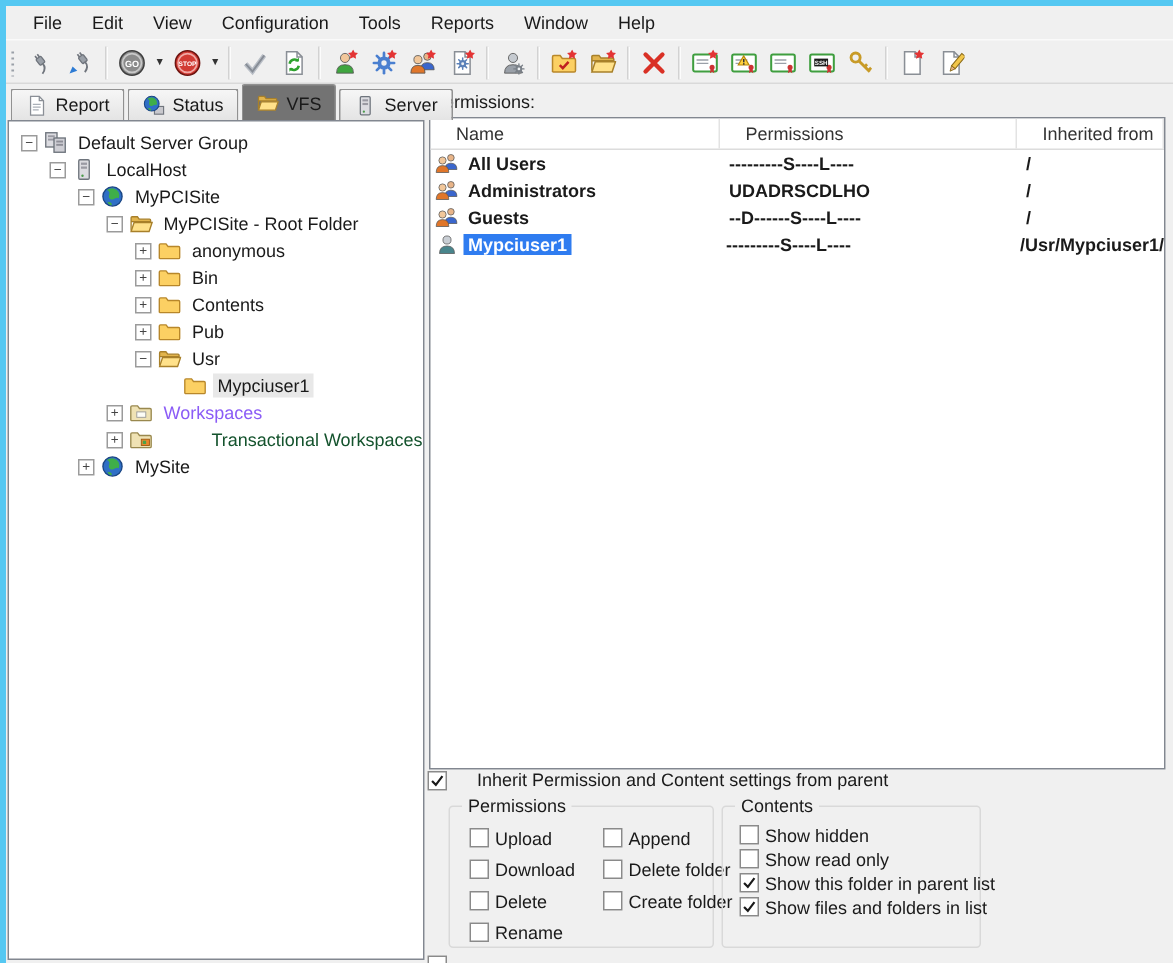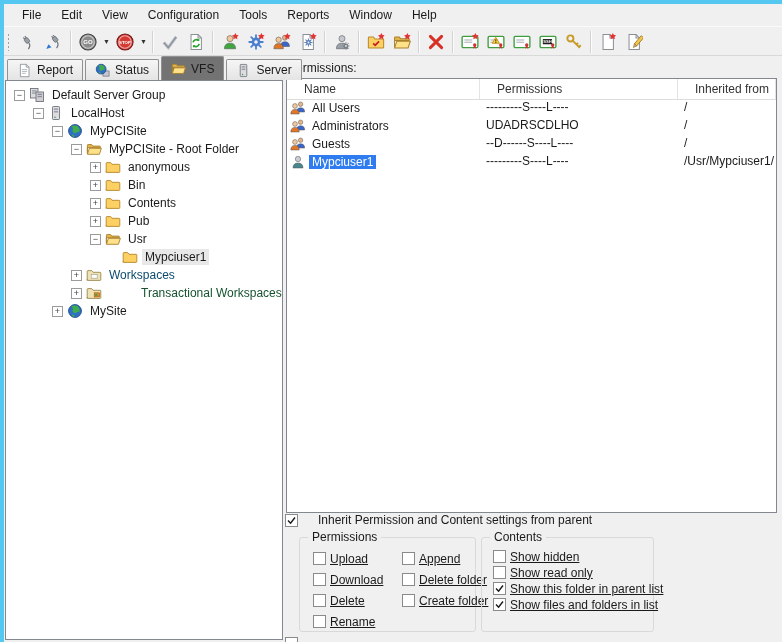--- a/index.html
+++ b/index.html
@@ -47,40 +47,40 @@
   .tree-label.selected{background:#e8e8e8;}
 
   
   #splitter{position:absolute;top:56px;left:281px;width:5px;bottom:0;background:#f0f0f0;}
 
   
   #perm-title{position:absolute;left:288px;top:61px;}
   #perm-list{position:absolute;left:286px;top:78px;width:489px;height:433px;background:#fff;border:1px solid #828790;overflow:hidden;}
   .lv-header{display:flex;height:20px;align-items:center;border-bottom:1px solid #dcdcdc;background:#fff;color:#333;}
   .lv-header .hcell{border-right:1px solid #e3e3e3;height:100%;display:flex;align-items:center;padding-left:17px;box-sizing:border-box;}
-  .lv-row{display:flex;height:18px;align-items:flex-start;}
+  .lv-row{display:flex;height:18px;align-items:center;font-weight:bold;}
   .c-name{width:193px;display:flex;align-items:center;padding-left:3px;box-sizing:border-box;overflow:hidden;}
   .c-perm{width:198px;padding-left:6px;box-sizing:border-box;}
   .c-inh{flex:1;padding-left:6px;box-sizing:border-box;}
   .row-ico{width:16px;height:16px;margin-right:3px;flex:none;display:flex;}
   .row-ico svg{width:16px;height:16px;}
   .name-label{padding:0 3px;}
   .name-label.sel{background:#2f7cf0;color:#fff;}
 
   
   #inherit-row{position:absolute;left:285px;top:513px;display:flex;align-items:center;gap:20px;}
   .cb{width:13px;height:13px;border:1px solid #8a8a8a;background:#fff;display:inline-flex;align-items:center;justify-content:center;flex:none;box-sizing:border-box;}
   .cb svg{width:11px;height:11px;}
   .groupbox{position:absolute;border:1px solid #d9d9d9;border-radius:3px;box-sizing:border-box;}
   .gb-title{position:absolute;top:-8px;left:8px;background:#f0f0f0;padding:0 4px;}
   #gp0{left:299px;top:537px;width:177px;height:95px;}
   #gp1{left:481px;top:537px;width:173px;height:95px;}
   #gp0 .gb-body{display:grid;grid-template-columns:89px auto;row-gap:6px;padding:13px 0 0 13px;}
   #gp1 .gb-body{display:grid;grid-template-columns:auto;row-gap:1px;padding:11px 0 0 11px;}
-  .cb-item{display:flex;align-items:center;gap:4px;height:15px;white-space:nowrap;text-decoration:underline;}
+  .cb-item{display:flex;align-items:center;gap:4px;height:15px;white-space:nowrap;}
   #partial-cb{position:absolute;left:285px;top:637px;}
 </style>
 </head>
 <body>
 
 <div class="frame-top" style="background: rgb(85, 200, 242);"></div>
 <div class="frame-left" style="background: rgb(85, 200, 242);"></div>
 
 <div id="menubar">
     <div class="menu-item">File</div>
@@ -460,21 +460,21 @@
       <span class="tree-label selected">Mypciuser1</span>
     </div>
     <div class="tree-row" style="padding-left: 65px;">
       <span class="expander">+</span>
       <span class="tree-ico">
         <svg viewBox="0 0 16 16" xmlns="http://www.w3.org/2000/svg">
           <path d="M1.2 13.4V4.4q0-.8.8-.8h3.7l1.3 1.7h7q.8 0 .8.8v6.5q0 .8-.8.8h-12q-.8 0-.8-.8z" fill="#efe2b4" stroke="#99884e" stroke-width=".9"></path>
           <rect x="5.2" y="7.6" width="6" height="3.6" fill="#fdfdf6" stroke="#999" stroke-width=".6"></rect>
         </svg>
       </span>
-      <span class="tree-label" style="color: #0c4a6e;">Workspaces</span>
+      <span class="tree-label" style="color: #8b5cf6;">Workspaces</span>
     </div>
     <div class="tree-row" style="padding-left: 65px;">
       <span class="expander">+</span>
       <span class="tree-ico">
         <svg viewBox="0 0 16 16" xmlns="http://www.w3.org/2000/svg">
           <path d="M1.2 13.4V4.4q0-.8.8-.8h3.7l1.3 1.7h7q.8 0 .8.8v6.5q0 .8-.8.8h-12q-.8 0-.8-.8z" fill="#efe2b4" stroke="#99884e" stroke-width=".9"></path>
           <rect x="8.2" y="7.8" width="5.4" height="4.2" fill="#e8872e" stroke="#9a5a10" stroke-width=".6"></rect>
           <rect x="9.2" y="8.8" width="2.2" height="2.2" fill="#4aa34a"></rect>
         </svg>
       </span>

